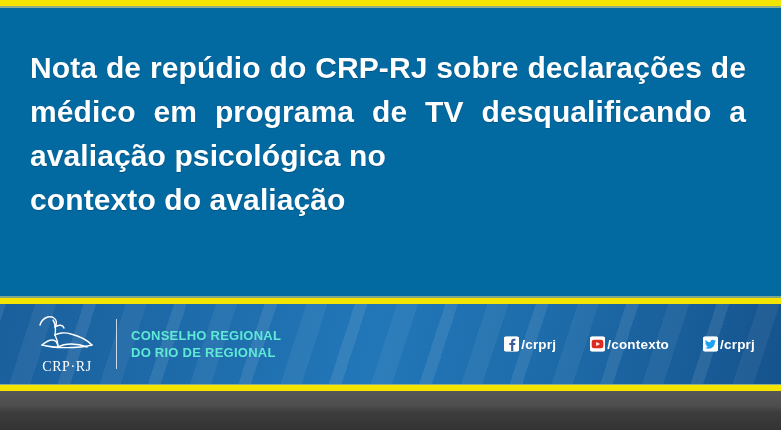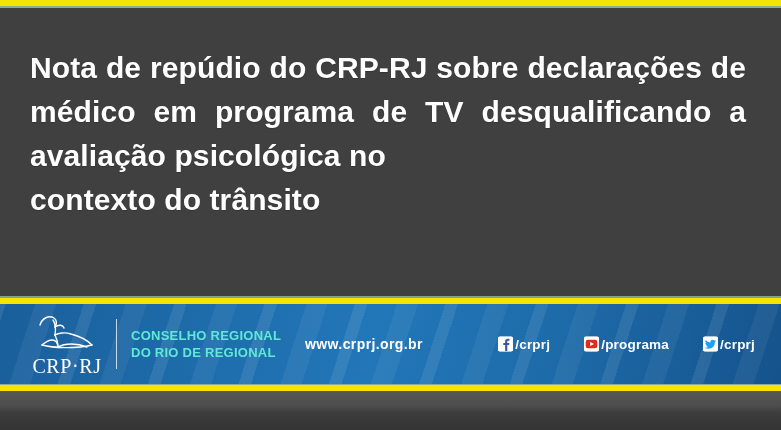--- a/index.html
+++ b/index.html
@@ -27,21 +27,21 @@
     position:absolute; left:0; top:6px;
     width:781px; height:2px;
     background:#2a6b33;
     opacity:.55;
   }
 
   
   .hero{
     position:absolute; left:0; top:8px;
     width:781px; height:288px;
-    background:#404040;
+    background:#0369a1;
     overflow:hidden;
   }
   .hero-title{
     position:absolute;
     left:30px; top:38px;
     width:716px;
     color:#ffffff;
     font-size:30px;
     font-weight:bold;
     line-height:44px;
@@ -103,21 +103,21 @@
     width:78px; height:64px;
     position:relative;
     display:flex; flex-direction:column;
     align-items:center; justify-content:flex-end;
     padding-bottom:1px;
   }
   .logo-mark svg{ display:block; }
   .logo-wordmark{
     color:#ffffff;
     font-family:"Liberation Serif", serif;
-    font-size:20px;
+    font-size:14px;
     letter-spacing:.6px;
     line-height:17px;
     margin-top:1px;
     white-space:nowrap;
   }
   .logo-divider{
     width:1px; height:50px;
     background:rgba(255,255,255,.75);
     margin:0 14px 0 10px;
   }
@@ -192,21 +192,21 @@
 <body>
 
 <div class="banner">
 
   <div class="top-rule"></div>
   <div class="top-rule-shadow"></div>
 
   <div class="hero">
     <div class="hero-title">
       <span>Nota de repúdio do CRP-RJ sobre declarações de médico em programa de TV desqualificando a avaliação psicológica no</span>
-      <span class="lastline">contexto do trânsito</span>
+      <span class="lastline">contexto do avaliação</span>
     </div>
   </div>
 
   <div class="mid-rule-top"></div>
   <div class="mid-rule"></div>
 
   <div class="footer">
     <div class="footer-stripes"></div>
     <div class="footer-inner">
 
@@ -226,21 +226,20 @@
           </svg>
           <div class="logo-wordmark">CRP·RJ</div>
         </div>
         <div class="logo-divider"></div>
         <div class="org-name">
           <div>CONSELHO REGIONAL</div>
           <div>DO RIO DE REGIONAL</div>
         </div>
       </div>
 
-      <div class="site-url">www.crprj.org.br</div>
 
       <div class="socials">
 
         <div class="social">
           <span class="sicon">
             <svg width="15" height="15" viewBox="0 0 15 15" aria-hidden="true">
               <rect width="15" height="15" rx="2" fill="#ffffff"></rect>
               <path d="M9.3 14.6V8.6h1.8l.27-2.1H9.3V5.16c0-.6.17-1.01 1.04-1.01h1.1V2.27A14 14 0 0 0 9.82 2.2c-1.6 0-2.69.97-2.69 2.76V6.5H5.3v2.1h1.83v6z" fill="#3b5998"></path>
             </svg>
           </span>
@@ -248,21 +247,21 @@
         </div>
 
         <div class="social">
           <span class="sicon">
             <svg width="15" height="15" viewBox="0 0 15 15" aria-hidden="true">
               <rect width="15" height="15" rx="2" fill="#ffffff"></rect>
               <rect x="1.7" y="3.2" width="11.6" height="8.6" rx="2.2" fill="#e02b20"></rect>
               <polygon points="6.2,5.6 10.1,7.5 6.2,9.4" fill="#ffffff"></polygon>
             </svg>
           </span>
-          <span class="social-handle">/programa</span>
+          <span class="social-handle">/contexto</span>
         </div>
 
         <div class="social">
           <span class="sicon">
             <svg width="15" height="15" viewBox="0 0 15 15" aria-hidden="true">
               <rect width="15" height="15" rx="2" fill="#ffffff"></rect>
               <path d="M13 4.3c-.4.18-.84.3-1.3.36.47-.28.83-.73 1-1.26-.44.26-.93.45-1.45.55a2.28 2.28 0 0 0-3.88 2.08A6.47 6.47 0 0 1 2.67 3.6a2.28 2.28 0 0 0 .7 3.04 2.26 2.26 0 0 1-1.03-.29v.03c0 1.1.79 2.02 1.83 2.23-.33.09-.68.1-1.02.04a2.28 2.28 0 0 0 2.13 1.58A4.58 4.58 0 0 1 1.9 11.2a6.45 6.45 0 0 0 3.5 1.03c4.2 0 6.5-3.48 6.5-6.5v-.3c.45-.32.83-.72 1.14-1.17z" fill="#1da1f2"></path>
             </svg>
           </span>
           <span class="social-handle">/crprj</span>

